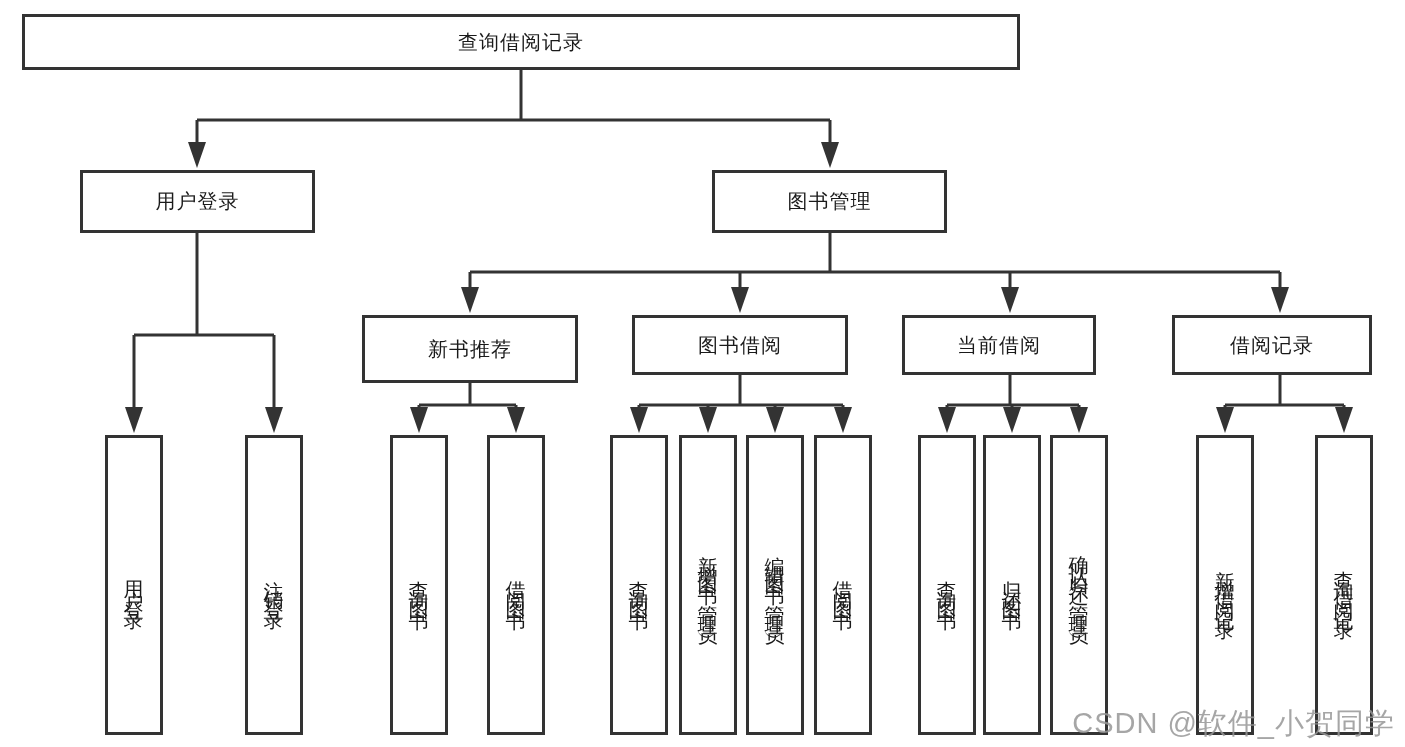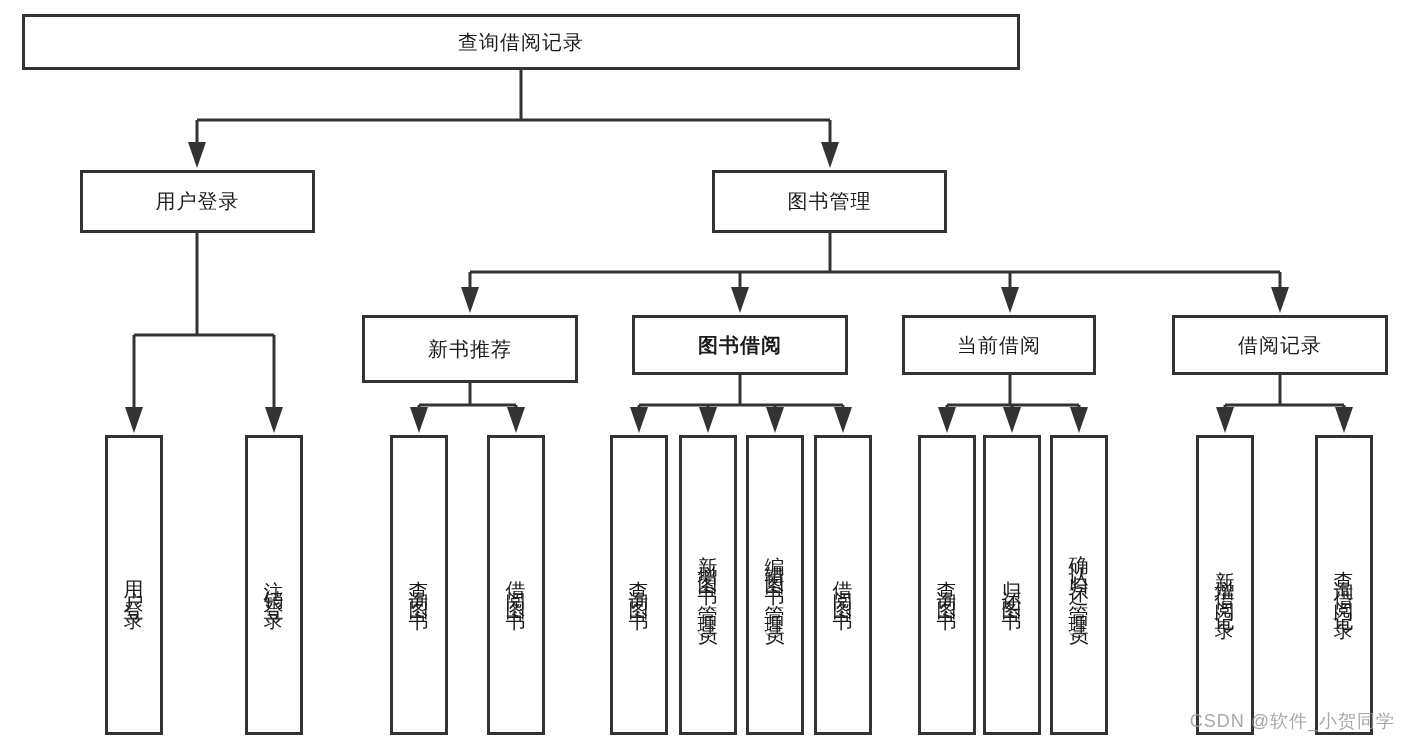--- a/index.html
+++ b/index.html
@@ -34,22 +34,22 @@
     writing-mode: vertical-rl;
     text-orientation: mixed;
     letter-spacing: 10px;
     line-height: 1;
     font-size: 20px;
     padding: 4px 0;
   }
   .watermark {
     position: absolute;
     right: 10px;
-    bottom: 14px;
-    font-size: 18px;
+    bottom: 3px;
+    font-size: 29px;
     color: rgba(150, 150, 150, 0.85);
     letter-spacing: 1px;
     white-space: nowrap;
   }
 </style>
 </head>
 <body>
 
 <div class="canvas">
 
@@ -121,23 +121,23 @@
       <polygon points="1335,407 1353,407 1344,433"></polygon>
     </g>
   </svg>
 
   <div class="box" style="left:22px; top:14px; width:998px; height:56px;">查询借阅记录</div>
 
   <div class="box" style="left:80px; top:170px; width:235px; height:63px;">用户登录</div>
   <div class="box" style="left:712px; top:170px; width:235px; height:63px;">图书管理</div>
 
   <div class="box" style="left:362px; top:315px; width:216px; height:68px;">新书推荐</div>
-  <div class="box" style="left:632px; top:315px; width:216px; height:60px;font-weight:bold;">图书借阅</div>
+  <div class="box" style="left:632px; top:315px; width:216px; height:60px;">图书借阅</div>
   <div class="box" style="left:902px; top:315px; width:194px; height:60px;">当前借阅</div>
-  <div class="box" style="left:1172px; top:315px; width:216px; height:60px;">借阅记录</div>
+  <div class="box" style="left:1172px; top:315px; width:200px; height:60px;">借阅记录</div>
 
   <div class="box vbox" style="left:105px; top:435px; width:58px; height:300px;">用户登录</div>
   <div class="box vbox" style="left:245px; top:435px; width:58px; height:300px;">注销登录</div>
 
   <div class="box vbox" style="left:390px; top:435px; width:58px; height:300px;">查询图书</div>
   <div class="box vbox" style="left:487px; top:435px; width:58px; height:300px;">借阅图书</div>
 
   <div class="box vbox" style="left:610px; top:435px; width:58px; height:300px;">查询图书</div>
   <div class="box vbox" style="left:679px; top:435px; width:58px; height:300px;">新增图书（管理员）</div>
   <div class="box vbox" style="left:746px; top:435px; width:58px; height:300px;">编辑图书（管理员）</div>

